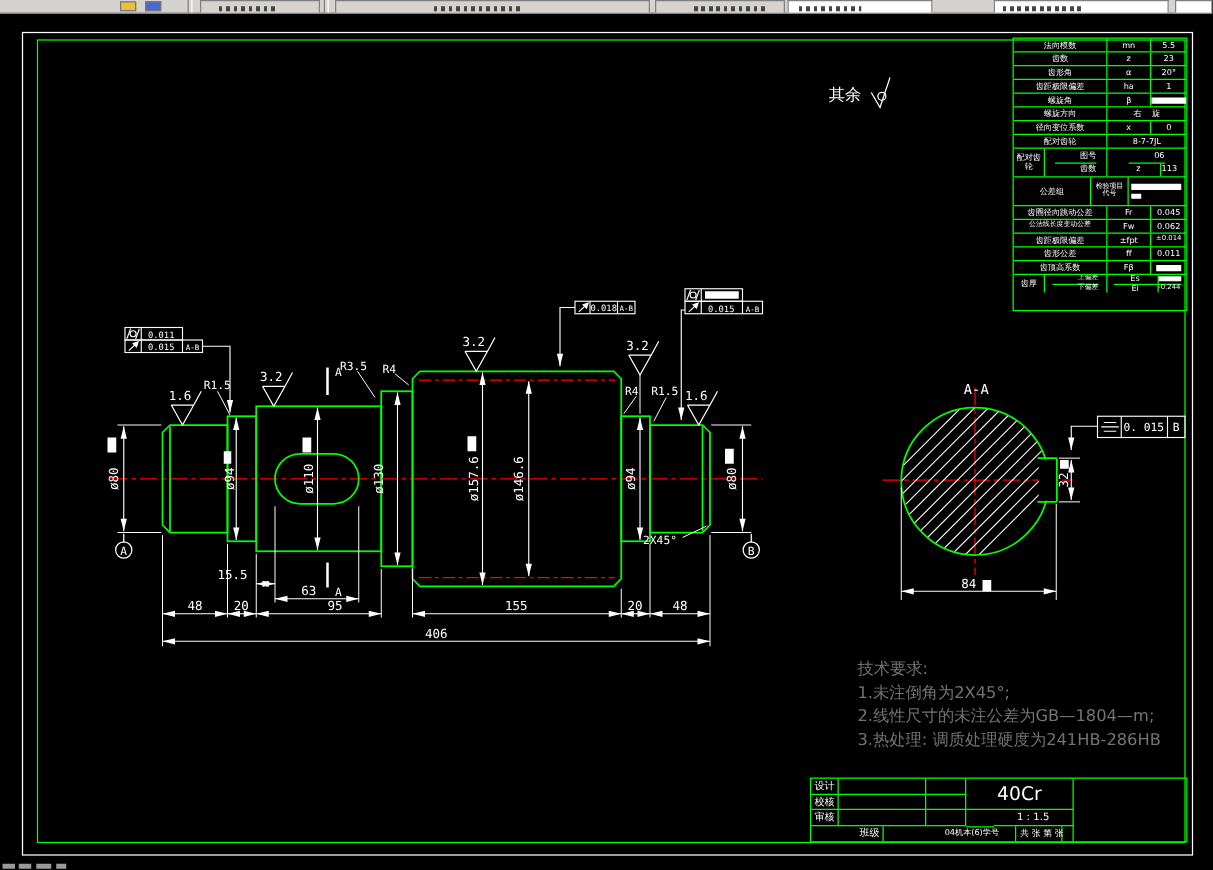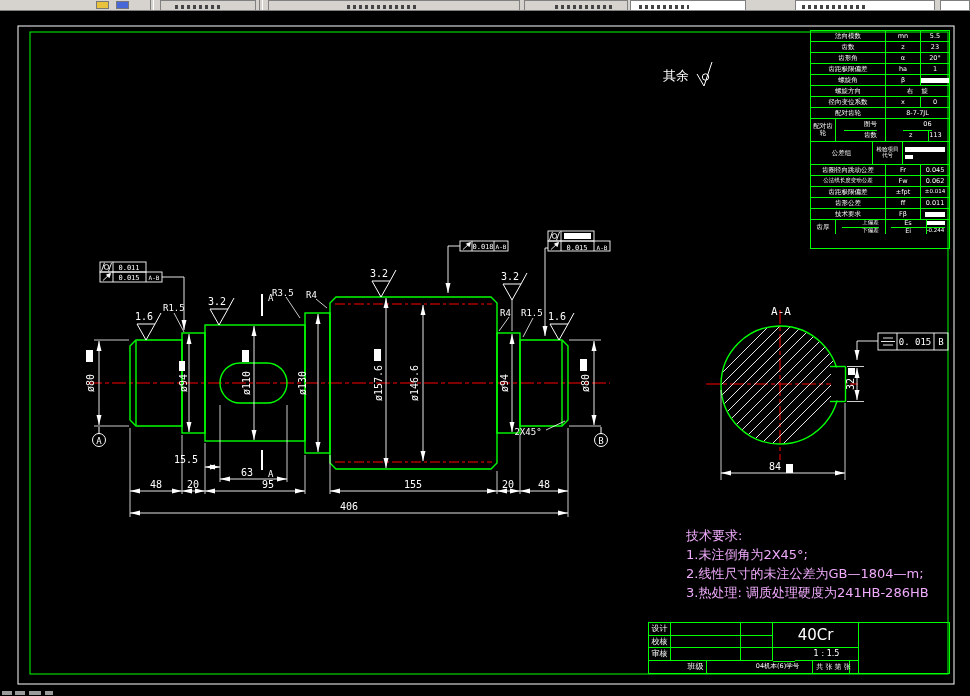--- a/index.html
+++ b/index.html
@@ -35,21 +35,21 @@
   .tbLr{display:flex;height:12.5px;flex:none;}
   .tbLab{width:22px;flex:none;}
   .tbVal{width:70px;flex:none;font-size:7px;}
   .tbC3{flex:1;}
   .tbA{width:86px;flex:none;display:flex;flex-direction:column;}
   .tbB{flex:1;display:flex;flex-direction:column;}
   .rH26{height:25px;flex:none;}
   .rH13{height:12.5px;flex:none;display:flex;}
   .noB{border-bottom:none !important;margin-left:36px;}
   
-  .tq{position:absolute;left:686px;top:526px;width:280px;color:#f0abfc;font:13px "DejaVu Sans",sans-serif;line-height:19px;z-index:5;white-space:nowrap;}
+  .tq{position:absolute;left:686px;top:526px;width:280px;color:#737373;font:13px "DejaVu Sans",sans-serif;line-height:19px;z-index:5;white-space:nowrap;}
   
   .bstub{position:absolute;height:4px;background:#9a9a9a;}
 </style>
 </head>
 <body>
 
 <div class="stage">
 
   <div class="toolbar">
     <div class="tb-icon" style="left:96px;background:#e8c23c;"></div>
@@ -414,21 +414,21 @@
         <div class="gtc w75">齿距极限偏差</div>
         <div class="gtc w35">±fpt</div>
         <div class="gtc fx f55">±0.014</div>
       </div>
     <div class="gtr h12">
         <div class="gtc w75">齿形公差</div>
         <div class="gtc w35">ff</div>
         <div class="gtc fx">0.011</div>
       </div>
     <div class="gtr h12">
-        <div class="gtc w75">技术要求</div>
+        <div class="gtc w75">齿顶高系数</div>
         <div class="gtc w35">Fβ</div>
         <div class="gtc fx">
           <div class="bar" style="width:20px;"></div>
         </div>
       </div>
 
     <div class="gtr h15">
       <div class="gtc w25">齿厚</div>
       <div class="gtc w50 col f55" style="padding:0;">
         <div class="subr">上偏差</div>

